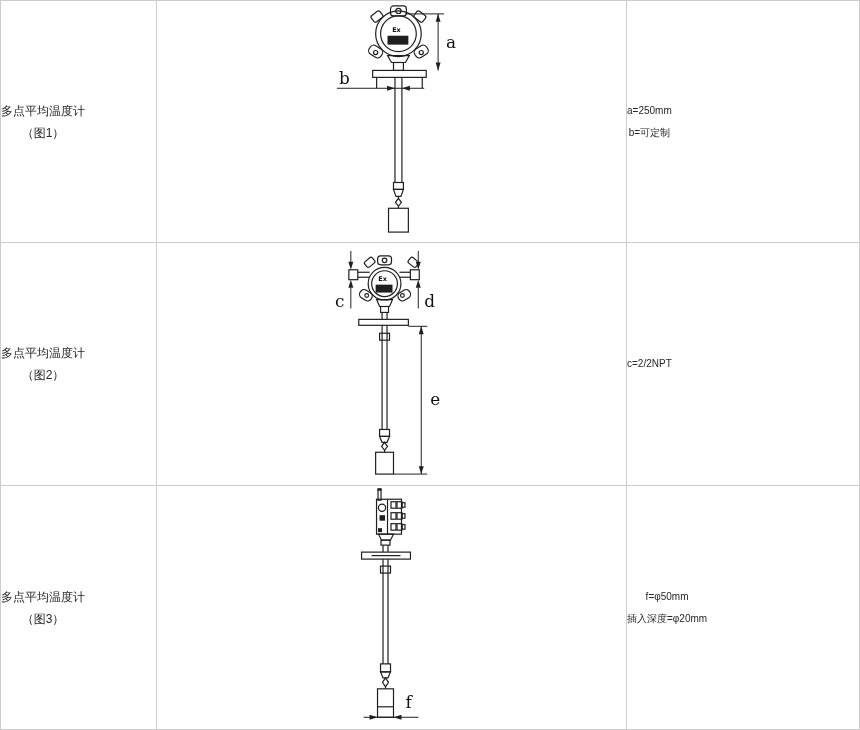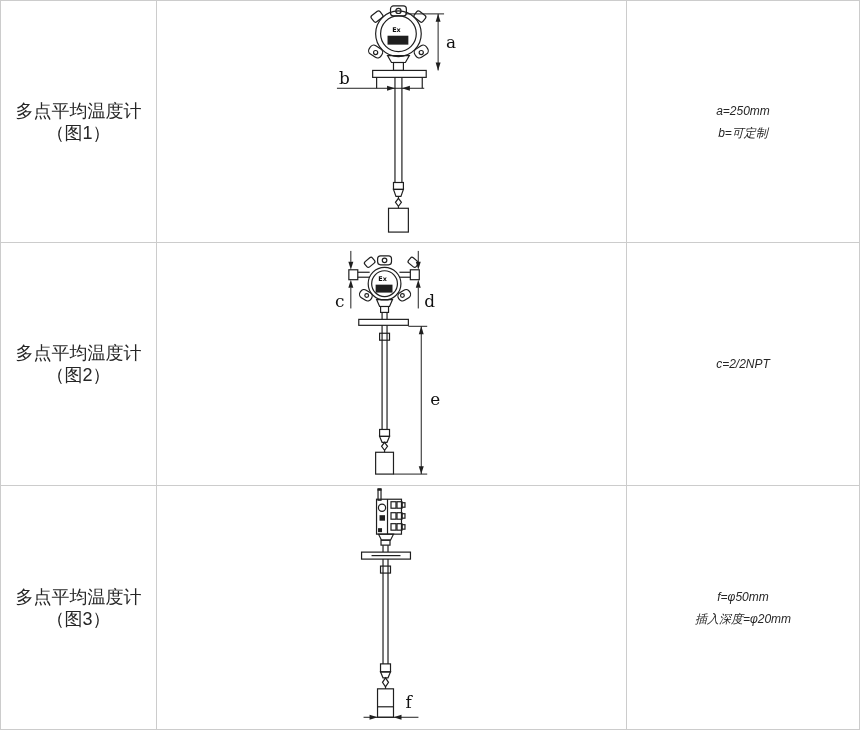--- a/index.html
+++ b/index.html
@@ -8,27 +8,27 @@
     border:1px solid #cccccc; background:#ffffff;
     display:grid;
     grid-template-columns:156px 470px 232px;
     grid-template-rows:242px 243px 243px;
     font-family:"Liberation Sans", sans-serif;
     color:#262626;
   }
   .cell {
     border-right:1px solid #cccccc;
     border-bottom:1px solid #cccccc;
-    display:flex; align-items:center; justify-content:center;
+    display:flex; align-items:center; justify-content:flex-start;
     overflow:hidden;
   }
   .cell.no-r { border-right:none; }
   .cell.no-b { border-bottom:none; }
-  .label { text-align:center; font-size:18px; line-height:22px; }
-  .specs { text-align:center; font-size:12px; line-height:22px;font-style:italic; }
+  .label { text-align:center; font-size:12px; line-height:22px; }
+  .specs { text-align:center; font-size:10px; line-height:22px; }
   .fig-wrap { width:100%; height:100%; }
   .fig { display:block; width:100%; height:100%; }
   .fig line, .fig rect, .fig circle, .fig path {
     stroke:#1f1f1f; fill:none; stroke-width:1.2;
   }
   .fig .dimline { stroke-width:1; }
   .fig .fill { fill:#1f1f1f; stroke:none; }
   .fig polygon.arrow { fill:#1f1f1f; stroke:none; }
   .fig text.dim {
     font-family:"DejaVu Serif", serif; font-size:17px;

